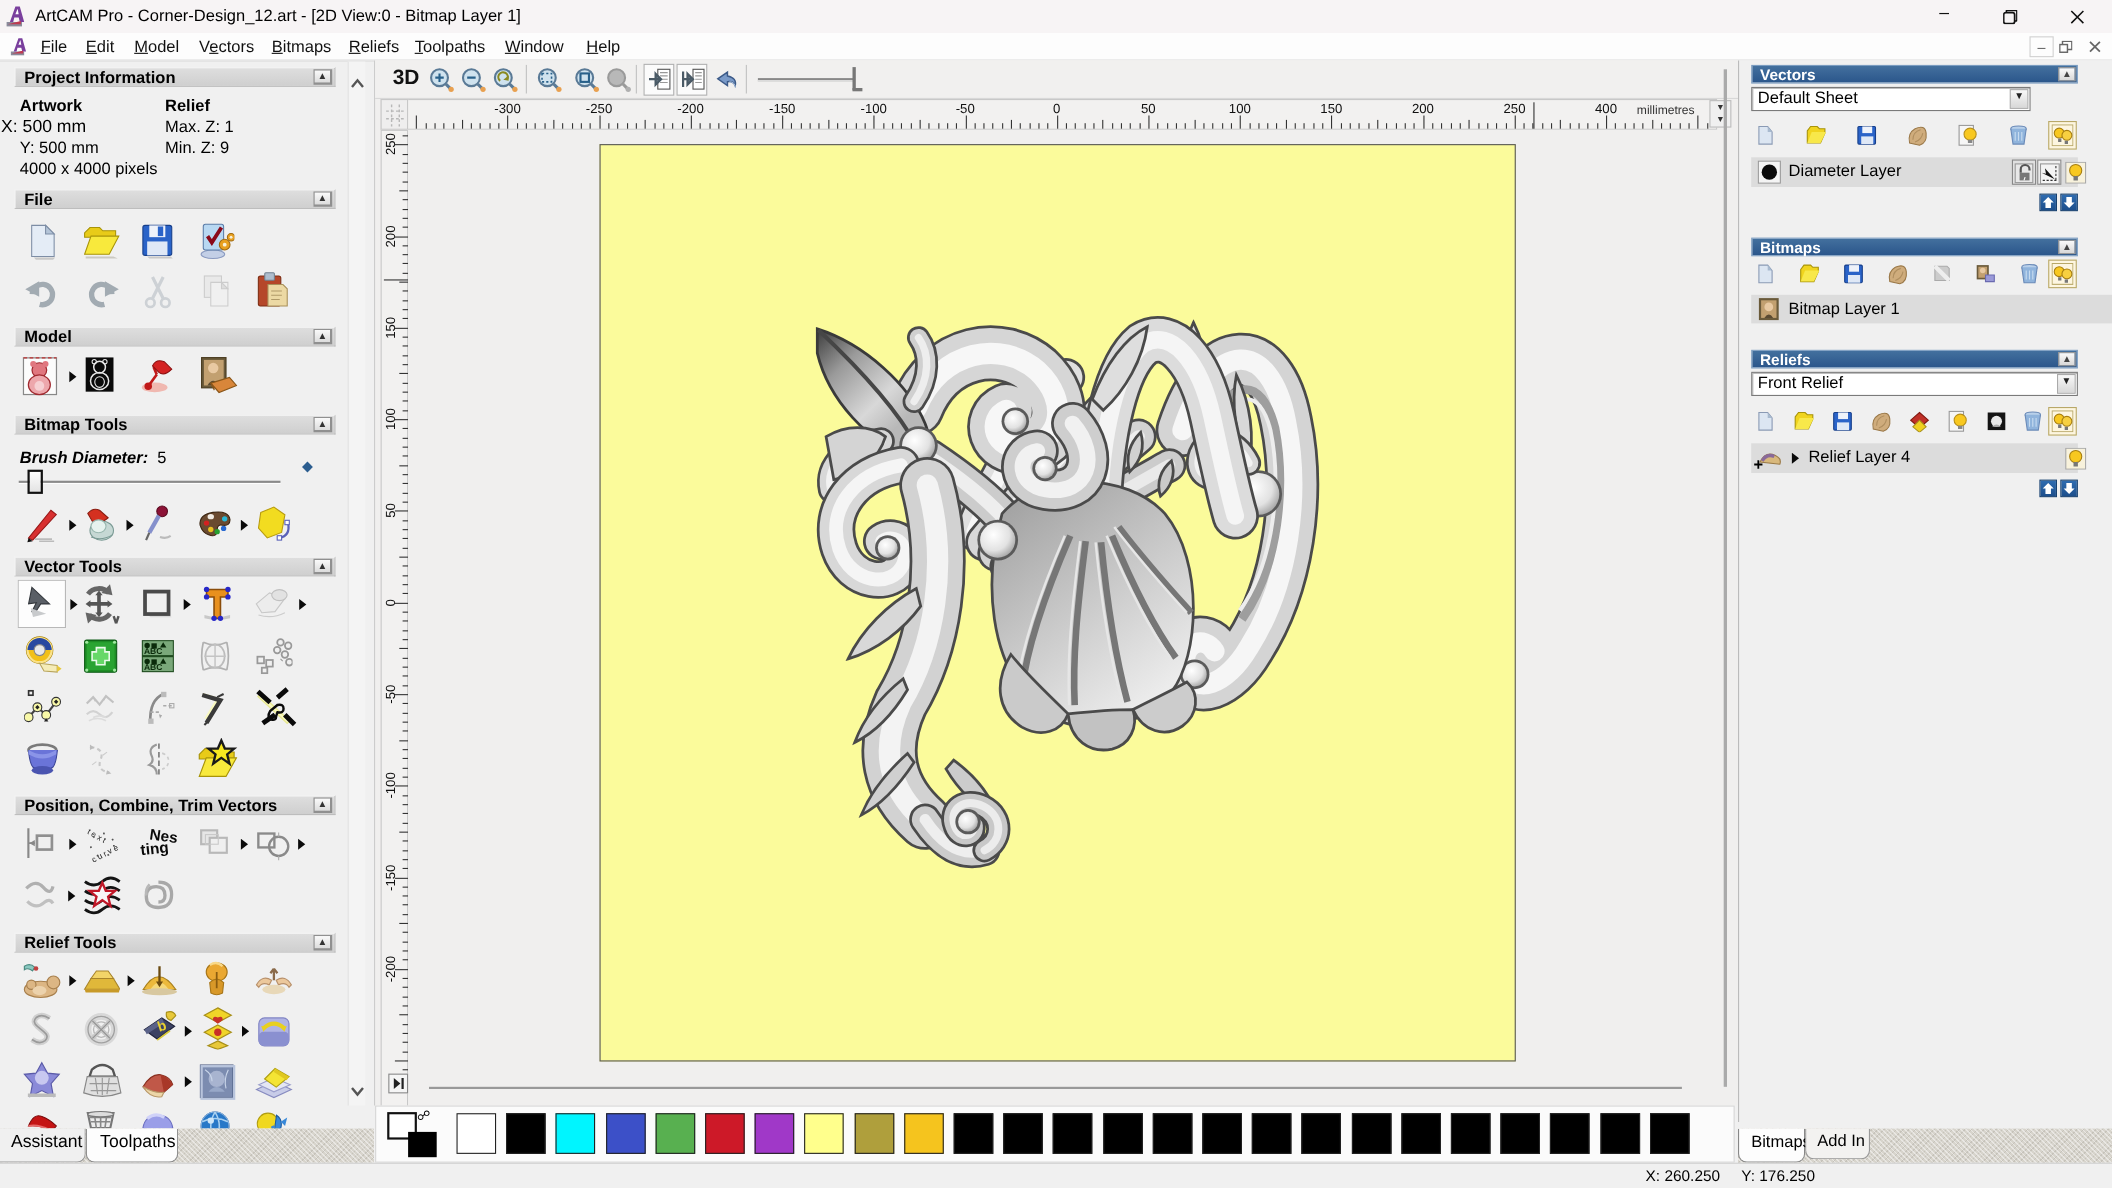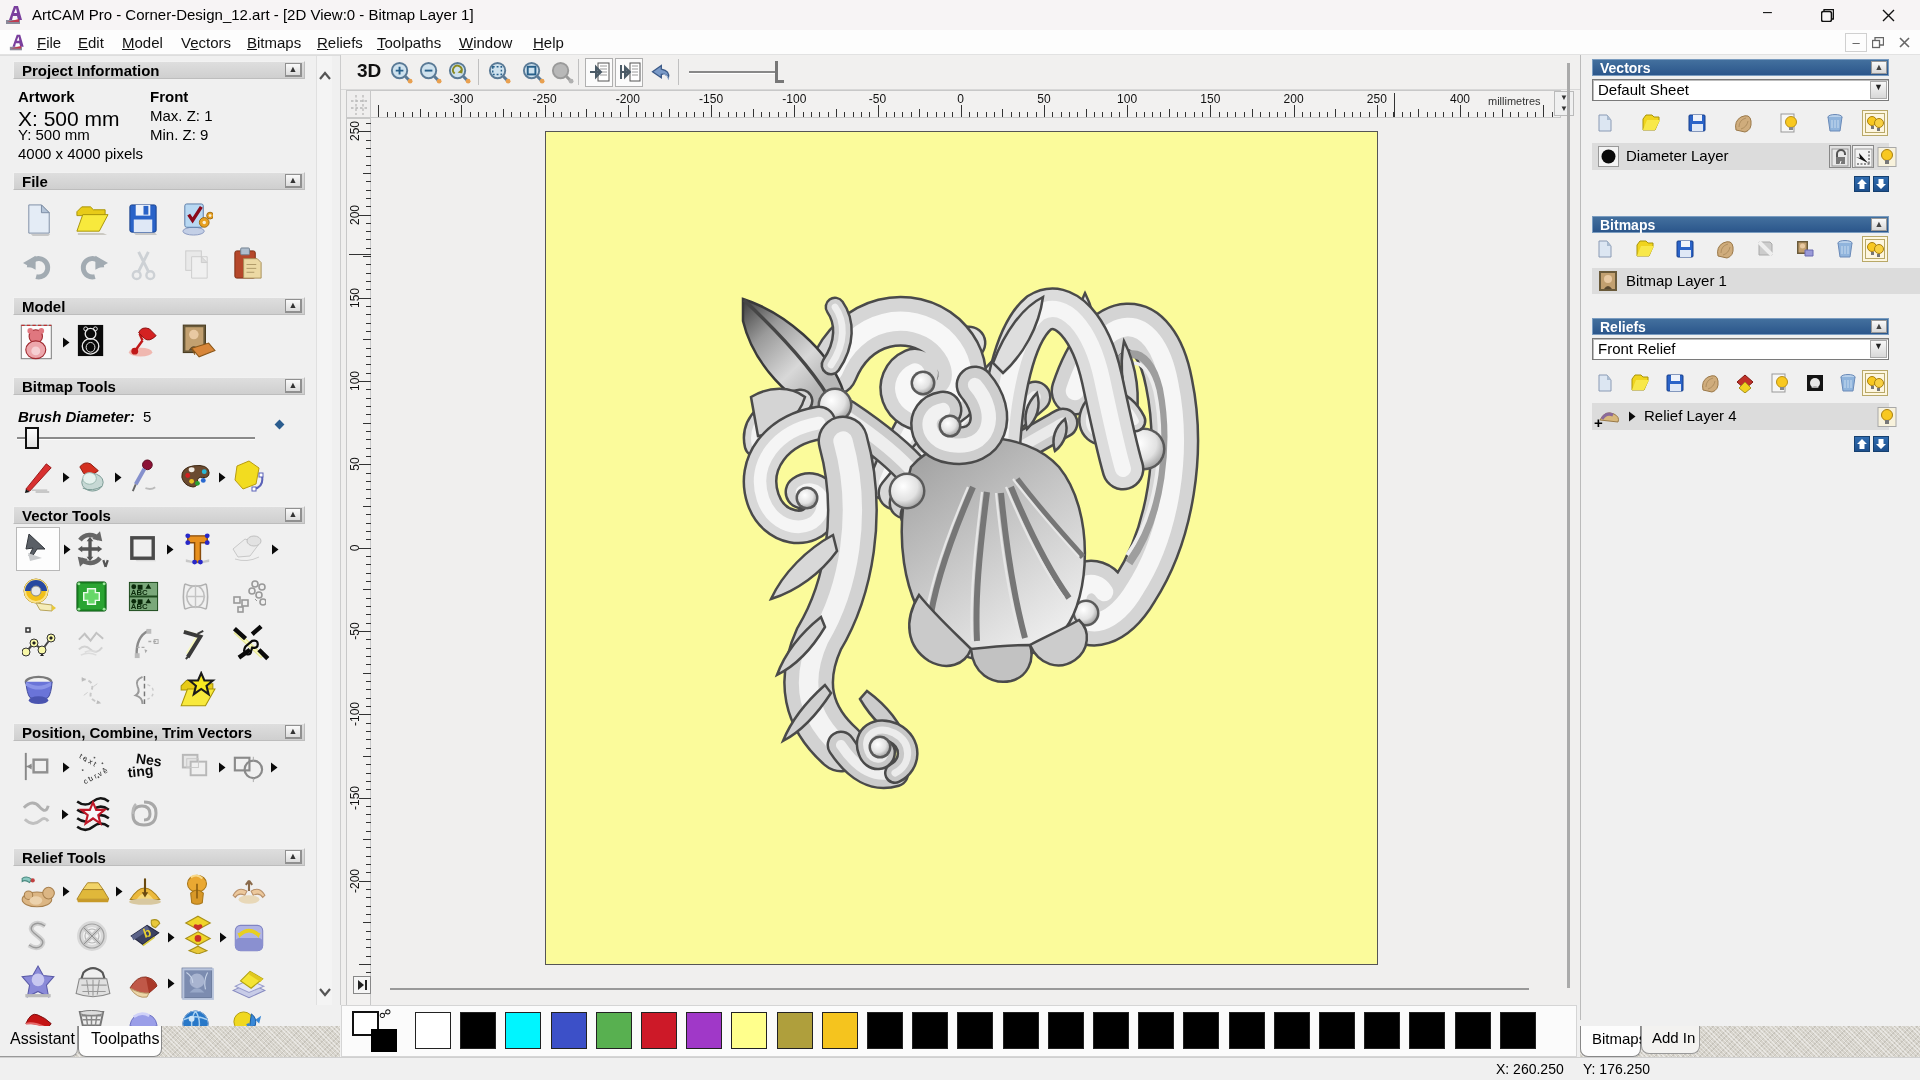--- a/index.html
+++ b/index.html
@@ -69,22 +69,22 @@
     <path d="M3 3.5 L3 0.5 L11.5 0.5 L11.5 8 L8 8" fill="none" stroke="#666" stroke-width="1.3"></path>
   </svg>
   <svg class="abs" style="left:1899px;top:7px" width="11" height="11" viewBox="0 0 11 11">
     <path d="M1 1 L10 10 M10 1 L1 10" stroke="#666" stroke-width="1.6"></path>
   </svg>
 </div>
 
 <div class="abs" id="leftpanel" style="left:0;top:55px;width:340px;height:971px;background:#f0f0f0;border-top:1px solid #ddd;overflow:hidden">
   <div class="hdr" style="top:5px">Project Information<div class="hbtn">▲</div></div>
   <div class="tx" style="left:18px;top:32px;font-size:15px;font-weight:bold">Artwork</div>
-  <div class="tx" style="left:150px;top:32px;font-size:15px;font-weight:bold">Front</div>
-  <div class="tx" style="left:18px;top:51px;font-size:21px">X: 500 mm</div>
+  <div class="tx" style="left:150px;top:32px;font-size:15px;font-weight:bold">Relief</div>
+  <div class="tx" style="left:1px;top:51px;font-size:16px">X: 500 mm</div>
   <div class="tx" style="left:150px;top:51px;font-size:15px">Max. Z: 1</div>
   <div class="tx" style="left:18px;top:70px;font-size:15px">Y: 500 mm</div>
   <div class="tx" style="left:150px;top:70px;font-size:15px">Min. Z: 9</div>
   <div class="tx" style="left:18px;top:89px;font-size:15px">4000 x 4000 pixels</div>
   <div class="hdr" style="top:116px">File<div class="hbtn">▲</div></div>
   <div id="iconhost">
       <svg class="abs" style="left:22px;top:146px" width="35" height="35" viewBox="0 0 36 36">
         <path d="M9 33 l20 0 -2 2 -16 0z" fill="#c8c8c8"></path>
         <path d="M7 3 h13 l8 8 v21 H7z" fill="#e4ecf6" stroke="#7d8da5"></path>
         <path d="M20 3 l8 8 h-8z" fill="#b4c4d8" stroke="#7d8da5"></path>
@@ -1029,21 +1029,21 @@
         <rect x="11" y="3" width="2" height="10" fill="#222"></rect>
       </svg></div>
   <div class="abs" style="left:49px;top:933px;width:1139px;height:2px;background:#999"></div>
 </div>
 
 <div class="abs" id="palette" style="left:341px;top:1005px;width:1236px;height:52px;background:#fbfbfb;border:1px solid #d5d5d5">
 </div>
 
 <div class="abs" id="rightpanel" style="left:1580px;top:55px;width:340px;height:965px;background:#f0f0f0;border-left:1px solid #bbb">
 <div class="bhdr" style="top:4px;left:11px;width:297px">Vectors<div class="bhbtn">▲</div></div>
-    <div class="combo" style="left:11px;top:24px;width:297px;height:22px">
+    <div class="combo" style="left:11px;top:24px;width:254px;height:22px">
       <div style="padding:1px 0 0 5px">Default Sheet</div>
       <div class="combobtn">▼</div>
     </div>
     <svg class="abs" style="left:14px;top:58px" width="20" height="20" viewBox="0 0 20 20">
       <path d="M4 2 h8 l4 5 v11 H4z" fill="#dce6f2" stroke="#8a9ab4"></path>
       <path d="M12 2 l4 5 h-4z" fill="#a8bacf"></path>
     </svg>
     <svg class="abs" style="left:60px;top:58px" width="20" height="20" viewBox="0 0 20 20">
       <path d="M2 6 l3-4 h6 l2 2 h5 v4 l-4 9 H2z" fill="#f0d41e" stroke="#a8940a"></path>
       <path d="M2 17 l4-10 h13 l-5 10z" fill="#f8e84a"></path>

